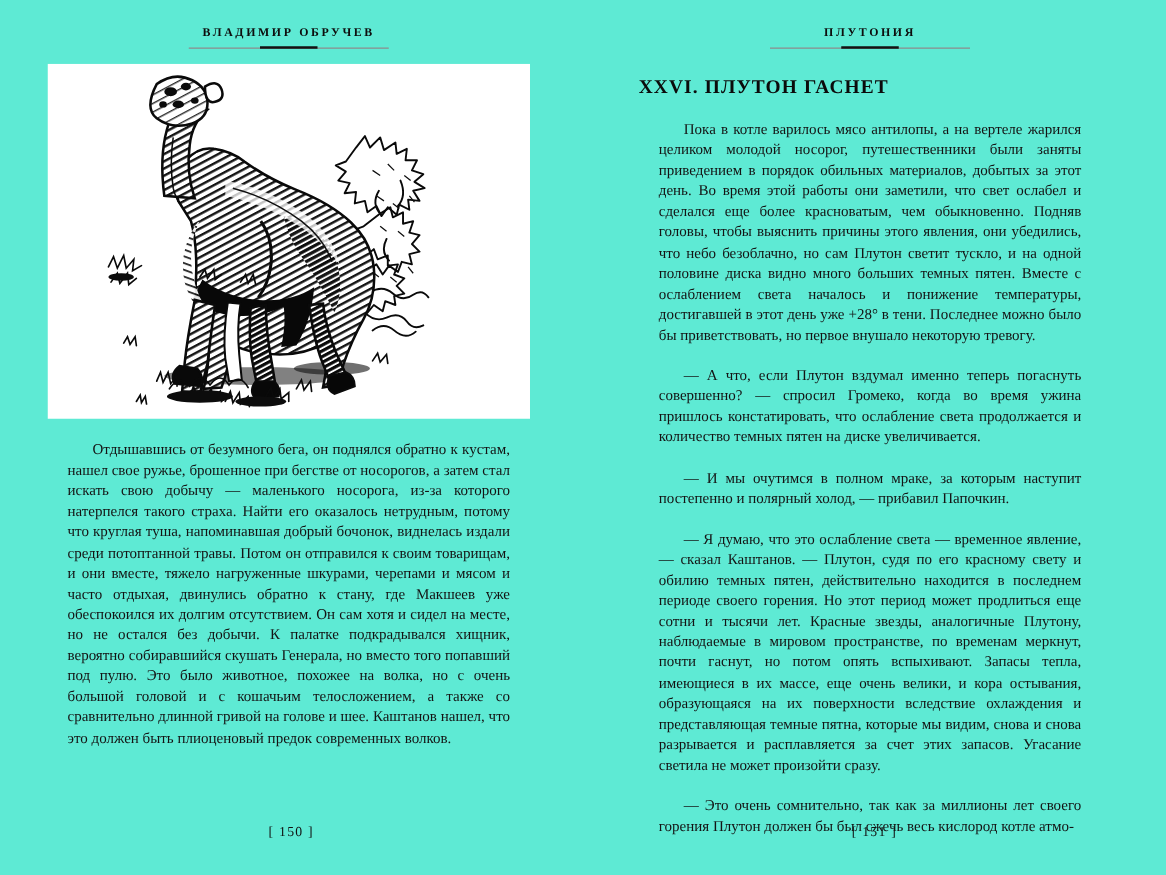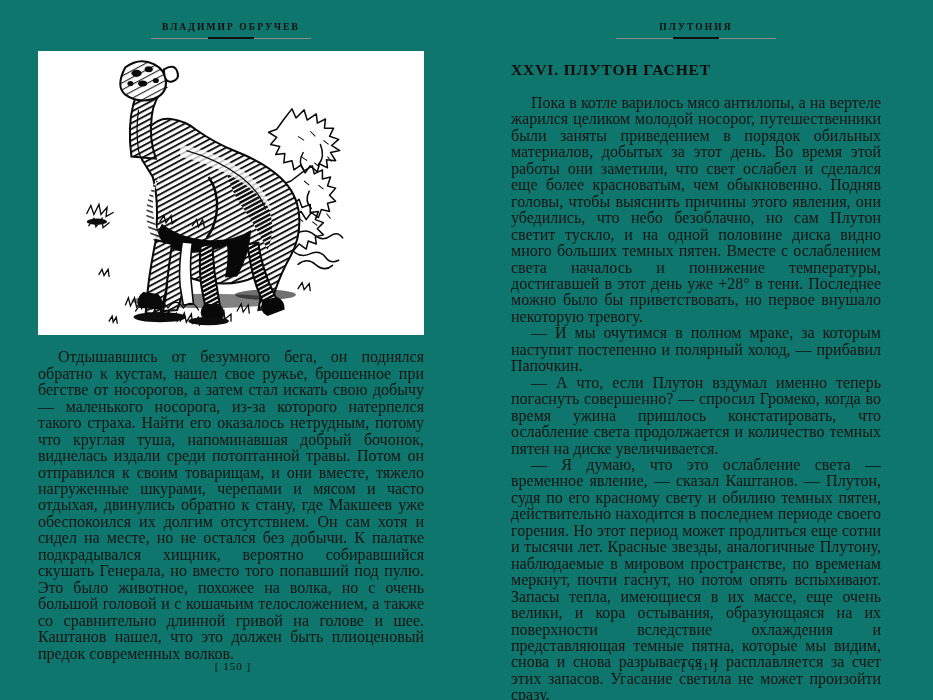--- a/index.html
+++ b/index.html
@@ -8,21 +8,21 @@
     background: #ffffff;
   }
   body {
     font-family: "Liberation Serif", "DejaVu Serif", serif;
     color: #141414;
   }
   #page {
     position: relative;
     width: 933px;
     height: 700px;
-    background: #0f766e;
+    background: #5eead4;
     overflow: hidden;
   }
 
   
   .spread {
     position: absolute;
     inset: 0;
     display: flex;
   }
   .page {
@@ -80,22 +80,22 @@
     font-size: 15.5px;
     font-weight: bold;
     letter-spacing: 0.9px;
     margin: 20px 0 16px 0;
     color: #0b0b0b;
   }
 
   
   .body-text { }
   .body-text p {
-    margin: 0;
-    font-size: 16px;
+    margin: 16px;
+    font-size: 12px;
     line-height: 16.45px;
     text-align: justify;
     text-indent: 20px;
     hyphens: manual;
     color: #141414;
   }
   .body-text p.cont { text-indent: 0; }
 
   
   .folio {
@@ -259,22 +259,22 @@
 
       <div class="head-rule">
         <div class="thin"></div>
         <div class="thick"></div>
       </div>
 
       <div class="chapter-title">XXVI. ПЛУТОН ГАСНЕТ</div>
 
       <div class="body-text">
         <p>Пока в котле варилось мясо антилопы, а на вертеле жарился целиком молодой носорог, путешественники были заняты приведением в порядок обильных материалов, добытых за этот день. Во время этой работы они заметили, что свет ослабел и сделался еще более красноватым, чем обыкновенно. Подняв головы, чтобы выяснить причины этого явления, они убедились, что небо безоблачно, но сам Плутон светит тускло, и на одной половине диска видно много больших темных пятен. Вместе с ослаблением света началось и понижение температуры, достигавшей в этот день уже +28° в тени. Последнее можно было бы приветствовать, но первое внушало некоторую тревогу.</p>
+        <p>— А что, если Плутон вздумал именно теперь погаснуть совершенно? — спросил Громеко, когда во время ужина пришлось констатировать, что ослабление света продолжается и количество темных пятен на диске увеличивается.</p>
         <p>— И мы очутимся в полном мраке, за которым наступит постепенно и полярный холод, — прибавил Папочкин.</p>
-        <p>— А что, если Плутон вздумал именно теперь погаснуть совершенно? — спросил Громеко, когда во время ужина пришлось констатировать, что ослабление света продолжается и количество темных пятен на диске увеличивается.</p>
         <p>— Я думаю, что это ослабление света — временное явление, — сказал Каштанов. — Плутон, судя по его красному свету и обилию темных пятен, действительно находится в последнем периоде своего горения. Но этот период может продлиться еще сотни и тысячи лет. Красные звезды, аналогичные Плутону, наблюдаемые в мировом пространстве, по временам меркнут, почти гаснут, но потом опять вспыхивают. Запасы тепла, имеющиеся в их массе, еще очень велики, и кора остывания, образующаяся на их поверхности вследствие охлаждения и представляющая темные пятна, которые мы видим, снова и снова разрывается и расплавляется за счет этих запасов. Угасание светила не может произойти сразу.</p>
         <p>— Это очень сомнительно, так как за миллионы лет своего горения Плутон должен бы был сжечь весь кислород котле атмо-</p>
       </div>
 
       <div class="folio">[ 151 ]</div>
     </div>
 
   </div>
 </div>
 

